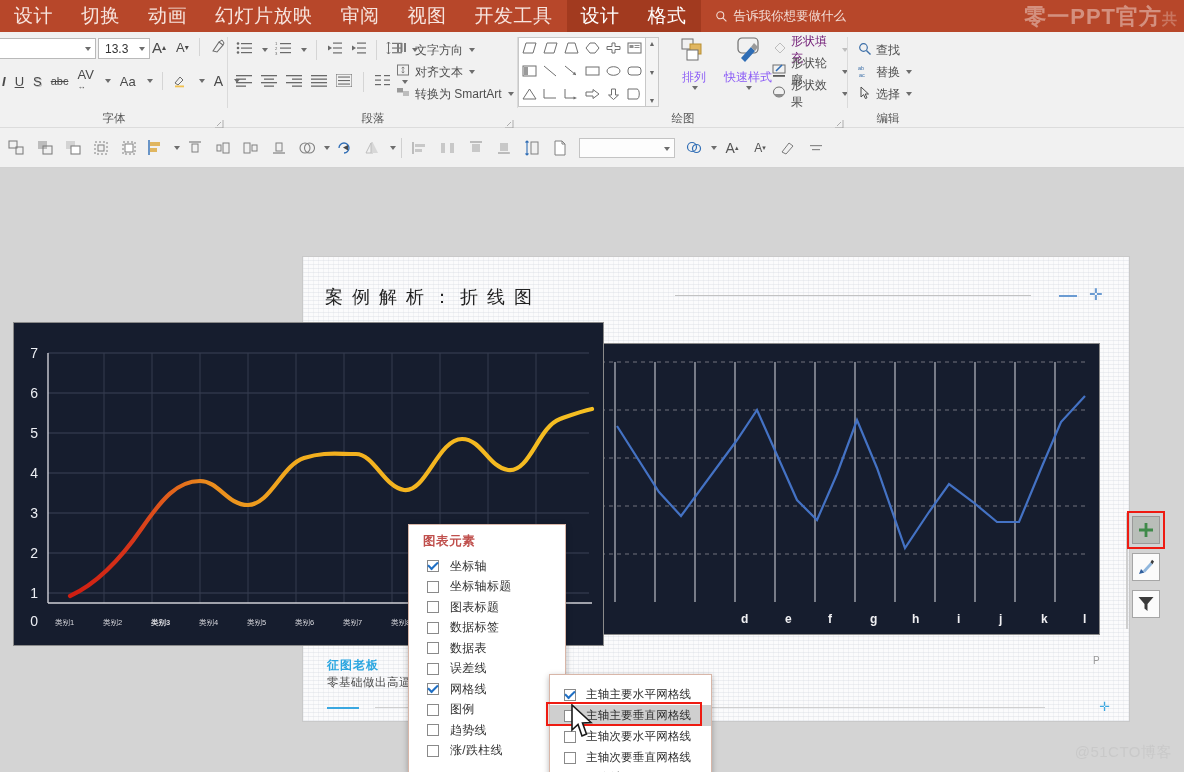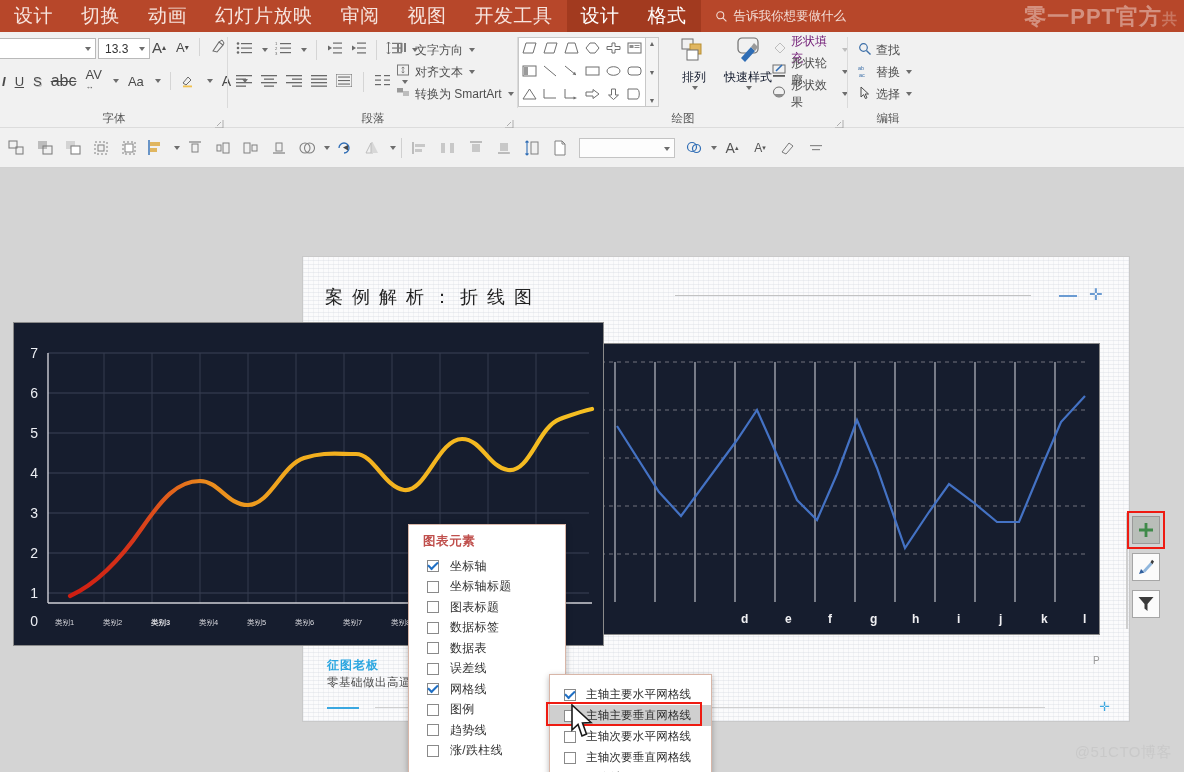--- a/index.html
+++ b/index.html
@@ -73,21 +73,21 @@
     align-items:center; justify-items:center;
   }
   .shapescroll {
     position:absolute; left:128px; top:5px; width:13px; height:70px;
     background:#f4f4f4; border:1px solid #c8c8c8; border-left:none;
     display:flex; flex-direction:column; justify-content:space-between; align-items:center;
     padding:2px 0; font-size:7px; color:#666;
   }
   .bigbtn {
     position:absolute; display:flex; flex-direction:column; align-items:center;
-    font-size:12px; color:#0f172a; width:52px; top:4px;
+    font-size:12px; color:#8b5cf6; width:52px; top:4px;
   }
   .bigbtn .lbl { margin-top:2px; }
 
   .smallitem { display:flex; align-items:center; gap:4px; font-size:12px; color:#4e4e4e; height:22px; }
   .smallitem.dim { color:#701a75; }
 
   
   .toolbar2 {
     position:absolute; left:0; top:128px; width:1184px; height:40px;
     background:#f1f1f1; border-bottom:1px solid #d2d2d2;
@@ -250,21 +250,21 @@
           <svg width="16" height="16" viewBox="0 0 16 16">
               <path d="M3 12 L9 3 L13 6 L7 13 Z" fill="none" stroke="#6a6a6a" stroke-width="1.1"></path>
               <path d="M9 3 L12 1 L14 4 L13 6" fill="none" stroke="#6a6a6a" stroke-width="1"></path>
             </svg>
         </span>
       </div>
       <div class="fontrow2">
         <span style="font-style:italic;font-weight:bold;">I</span>
         <span style="text-decoration:underline;">U</span>
         <span style="text-shadow:1px 1px 0 #bbb;">S</span>
-        <span style="text-decoration:line-through;font-size:16px;">abc</span>
+        <span style="text-decoration:line-through;font-size:11px;">abc</span>
         <span style="font-size:10px;line-height:10px;"><span>AV</span><br><span style="font-size:8px;">↔</span></span>
         <span class="caret"></span>
         <span>Aa</span>
         <span class="caret"></span>
         <span style="width:1px;height:18px;background:#d5d5d5;display:inline-block;"></span>
         <span>
           <svg width="16" height="16" viewBox="0 0 16 16">
               <path d="M3 11 L8 5 L11 8 L6 13 Z" fill="none" stroke="#6a6a6a" stroke-width="1"></path>
               <rect x="3" y="13.5" width="9" height="1.8" fill="#f2c14e"></rect>
             </svg>

